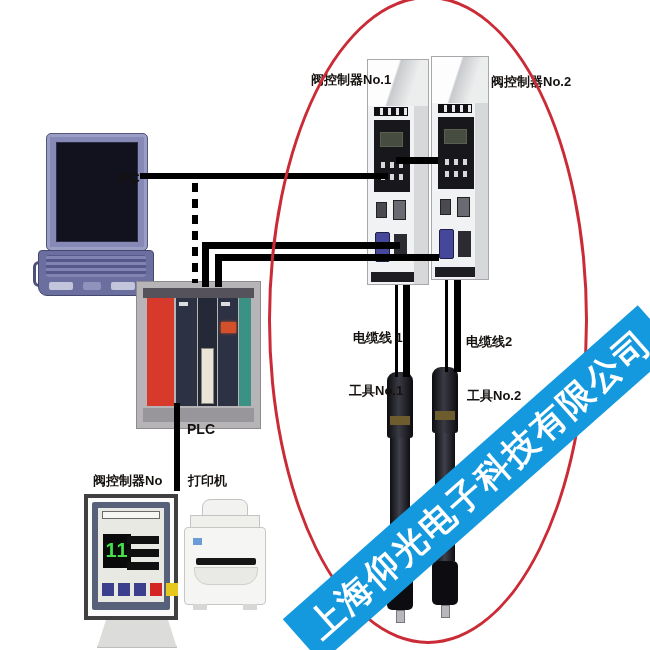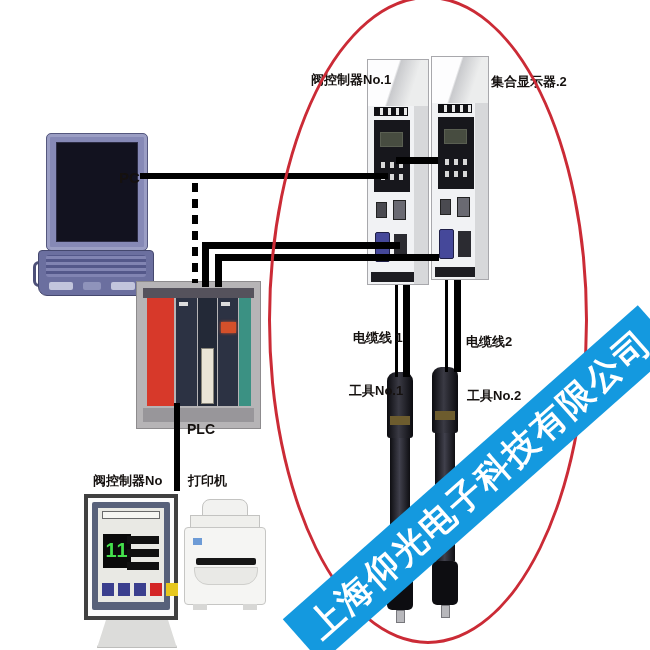--- a/index.html
+++ b/index.html
@@ -129,21 +129,21 @@
       <div class="ct-btnrow" style="top:42px;"></div>
       <div class="ct-btnrow" style="top:54px;"></div>
     </div>
     <div class="ct-conn-s" style="left:8px; top:142px; width:11px; height:16px;"></div>
     <div class="ct-conn-s" style="left:25px; top:140px; width:13px; height:20px; background:#6a6a72;"></div>
     <div class="ct-blue"></div>
     <div class="ct-dark"></div>
     <div class="ct-foot"></div>
   </div>
   <div class="lbl" style="left:295px; top:71px; font-size:13px;padding-left:16px;">阀控制器No.1</div>
-  <div class="lbl" style="left:491px; top:73px; font-size:13px;">集合显示器.2</div>
+  <div class="lbl" style="left:491px; top:73px; font-size:13px;">阀控制器No.2</div>
 
   <div class="line" style="left:140px; top:173px; width:248px; height:6px;"></div>
   <div class="line dash-v" style="left:192px; top:183px; width:6px; height:100px; background-color:transparent;"></div>
   <div class="line" style="left:202px; top:242px; width:198px; height:7px;"></div>
   <div class="line" style="left:202px; top:247px; width:7px; height:40px;"></div>
   <div class="line" style="left:215px; top:254px; width:224px; height:7px;"></div>
   <div class="line" style="left:215px; top:259px; width:7px; height:28px;"></div>
   <div class="line" style="left:396px; top:157px; width:42px; height:7px;"></div>
   <div class="line" style="left:174px; top:403px; width:6px; height:88px;"></div>
   <div class="line" style="left:395px; top:285px; width:3px; height:92px;"></div>

